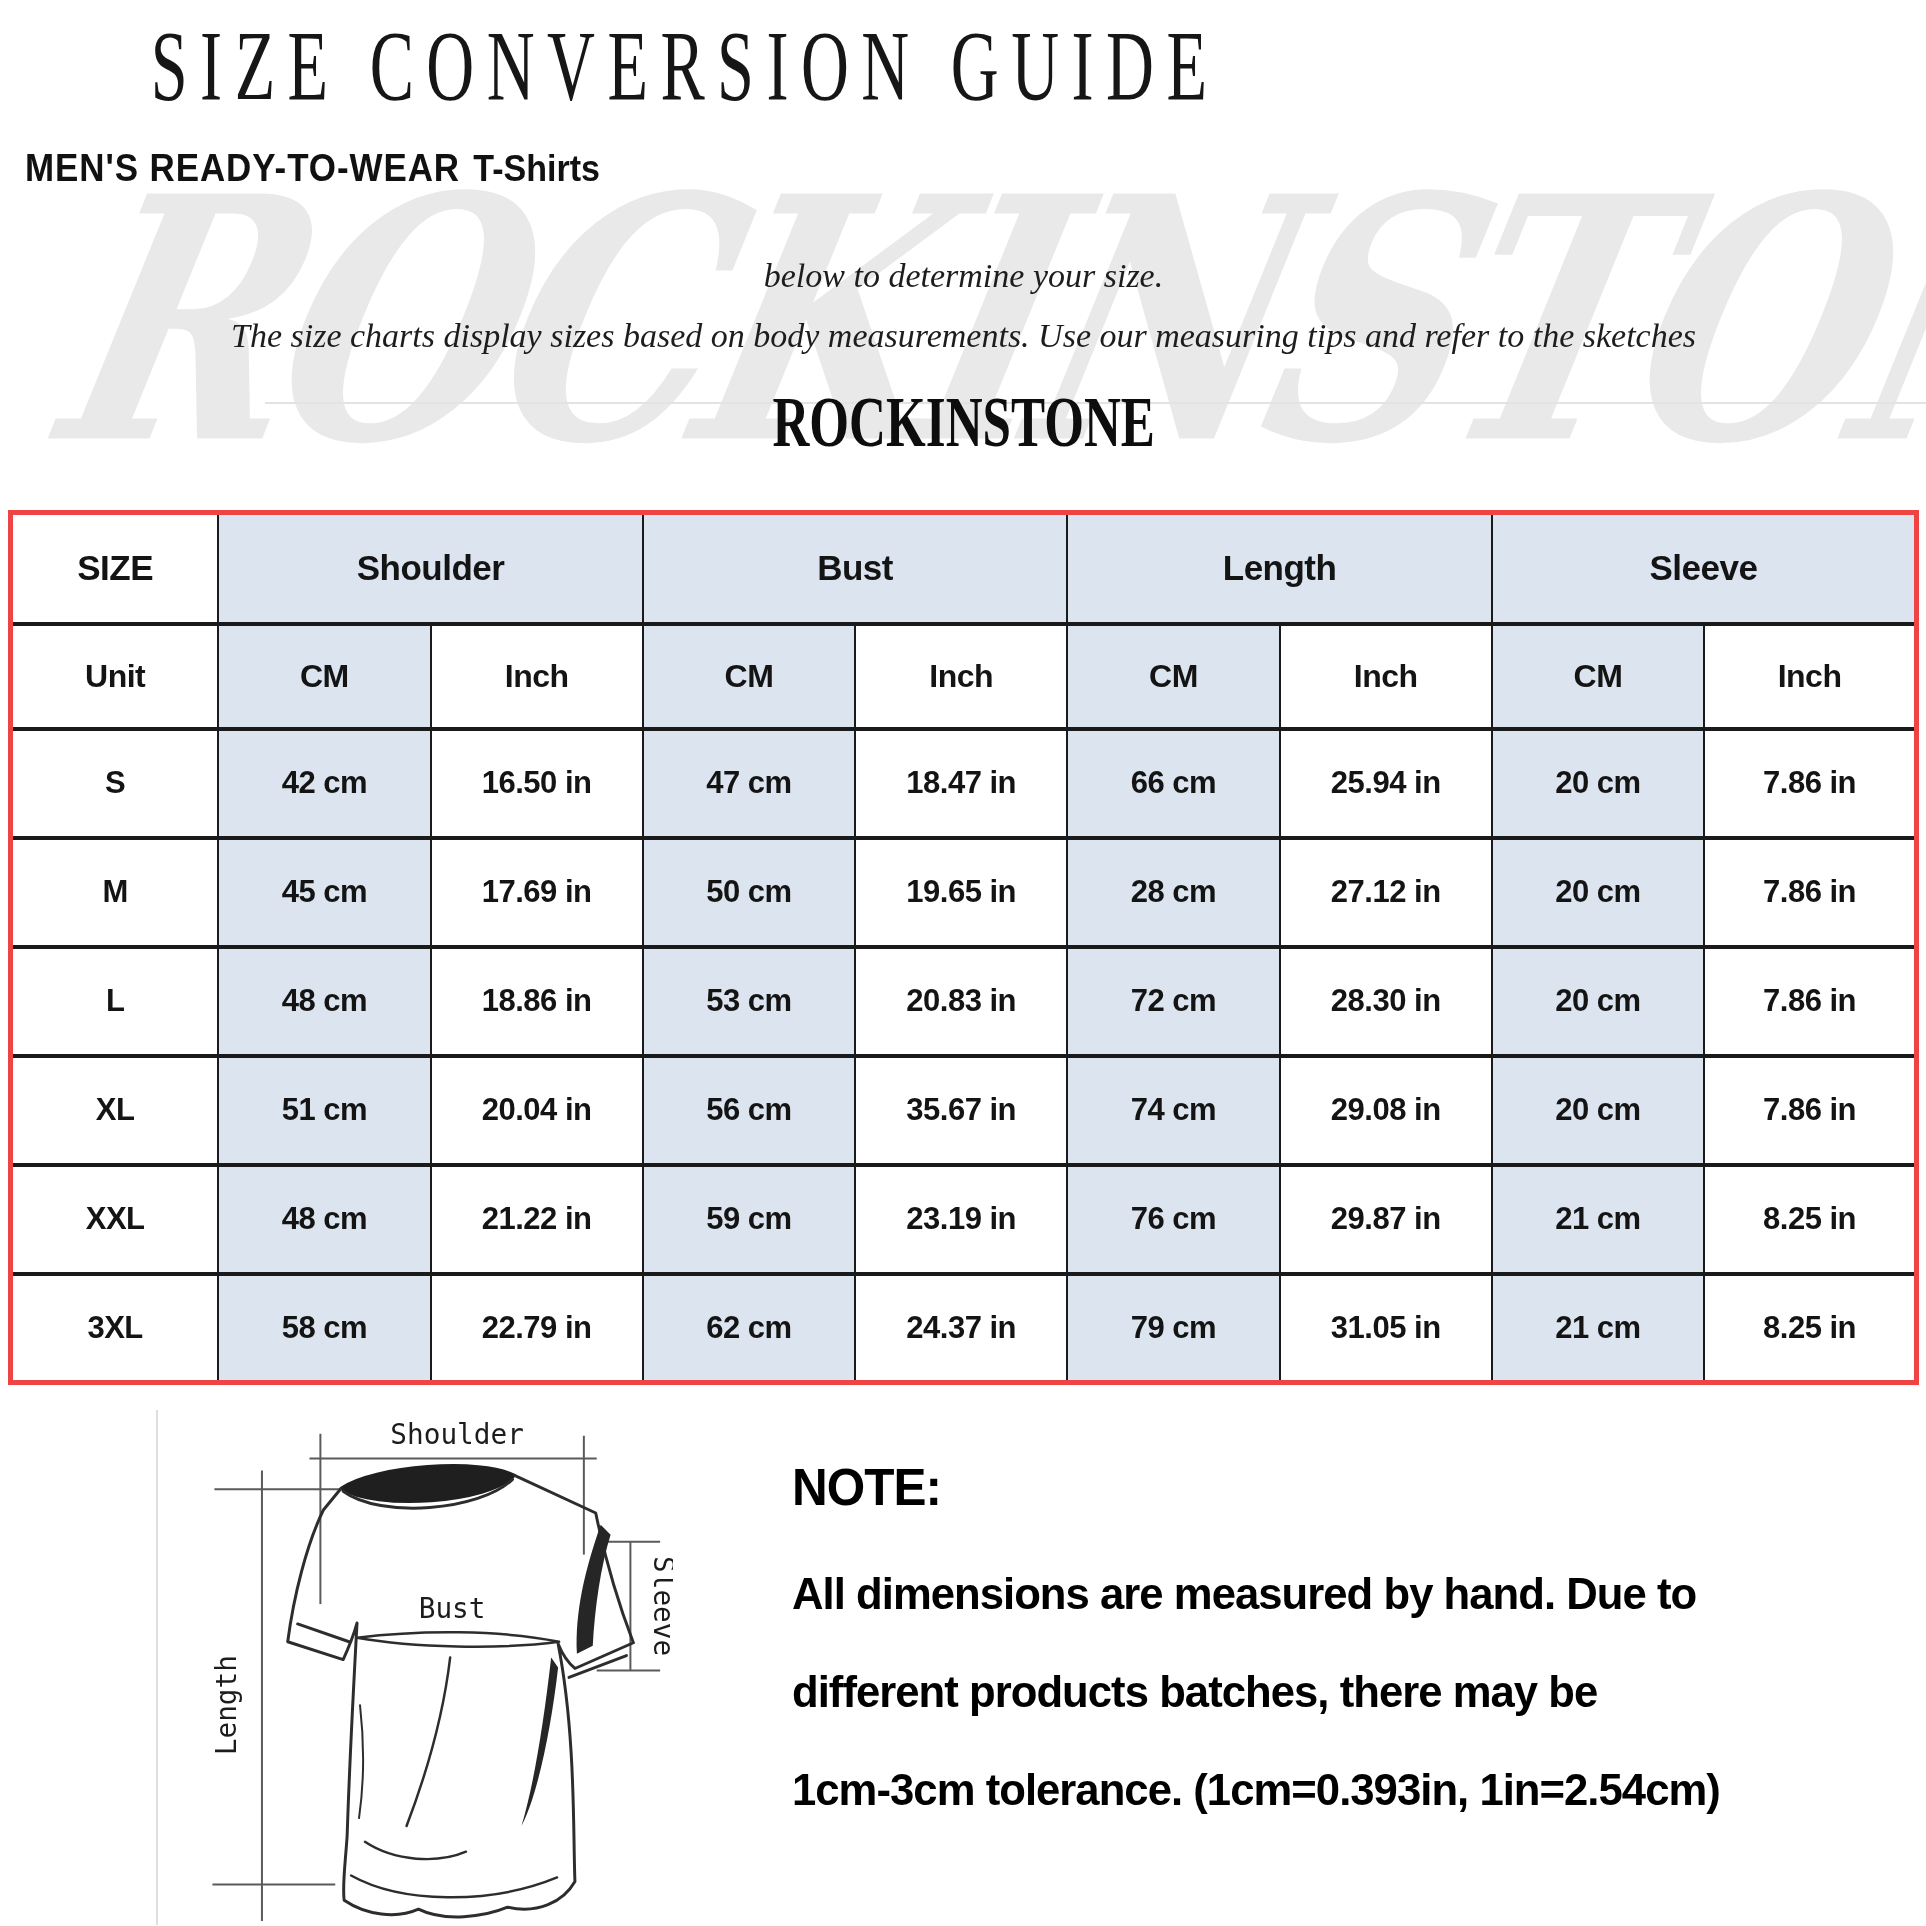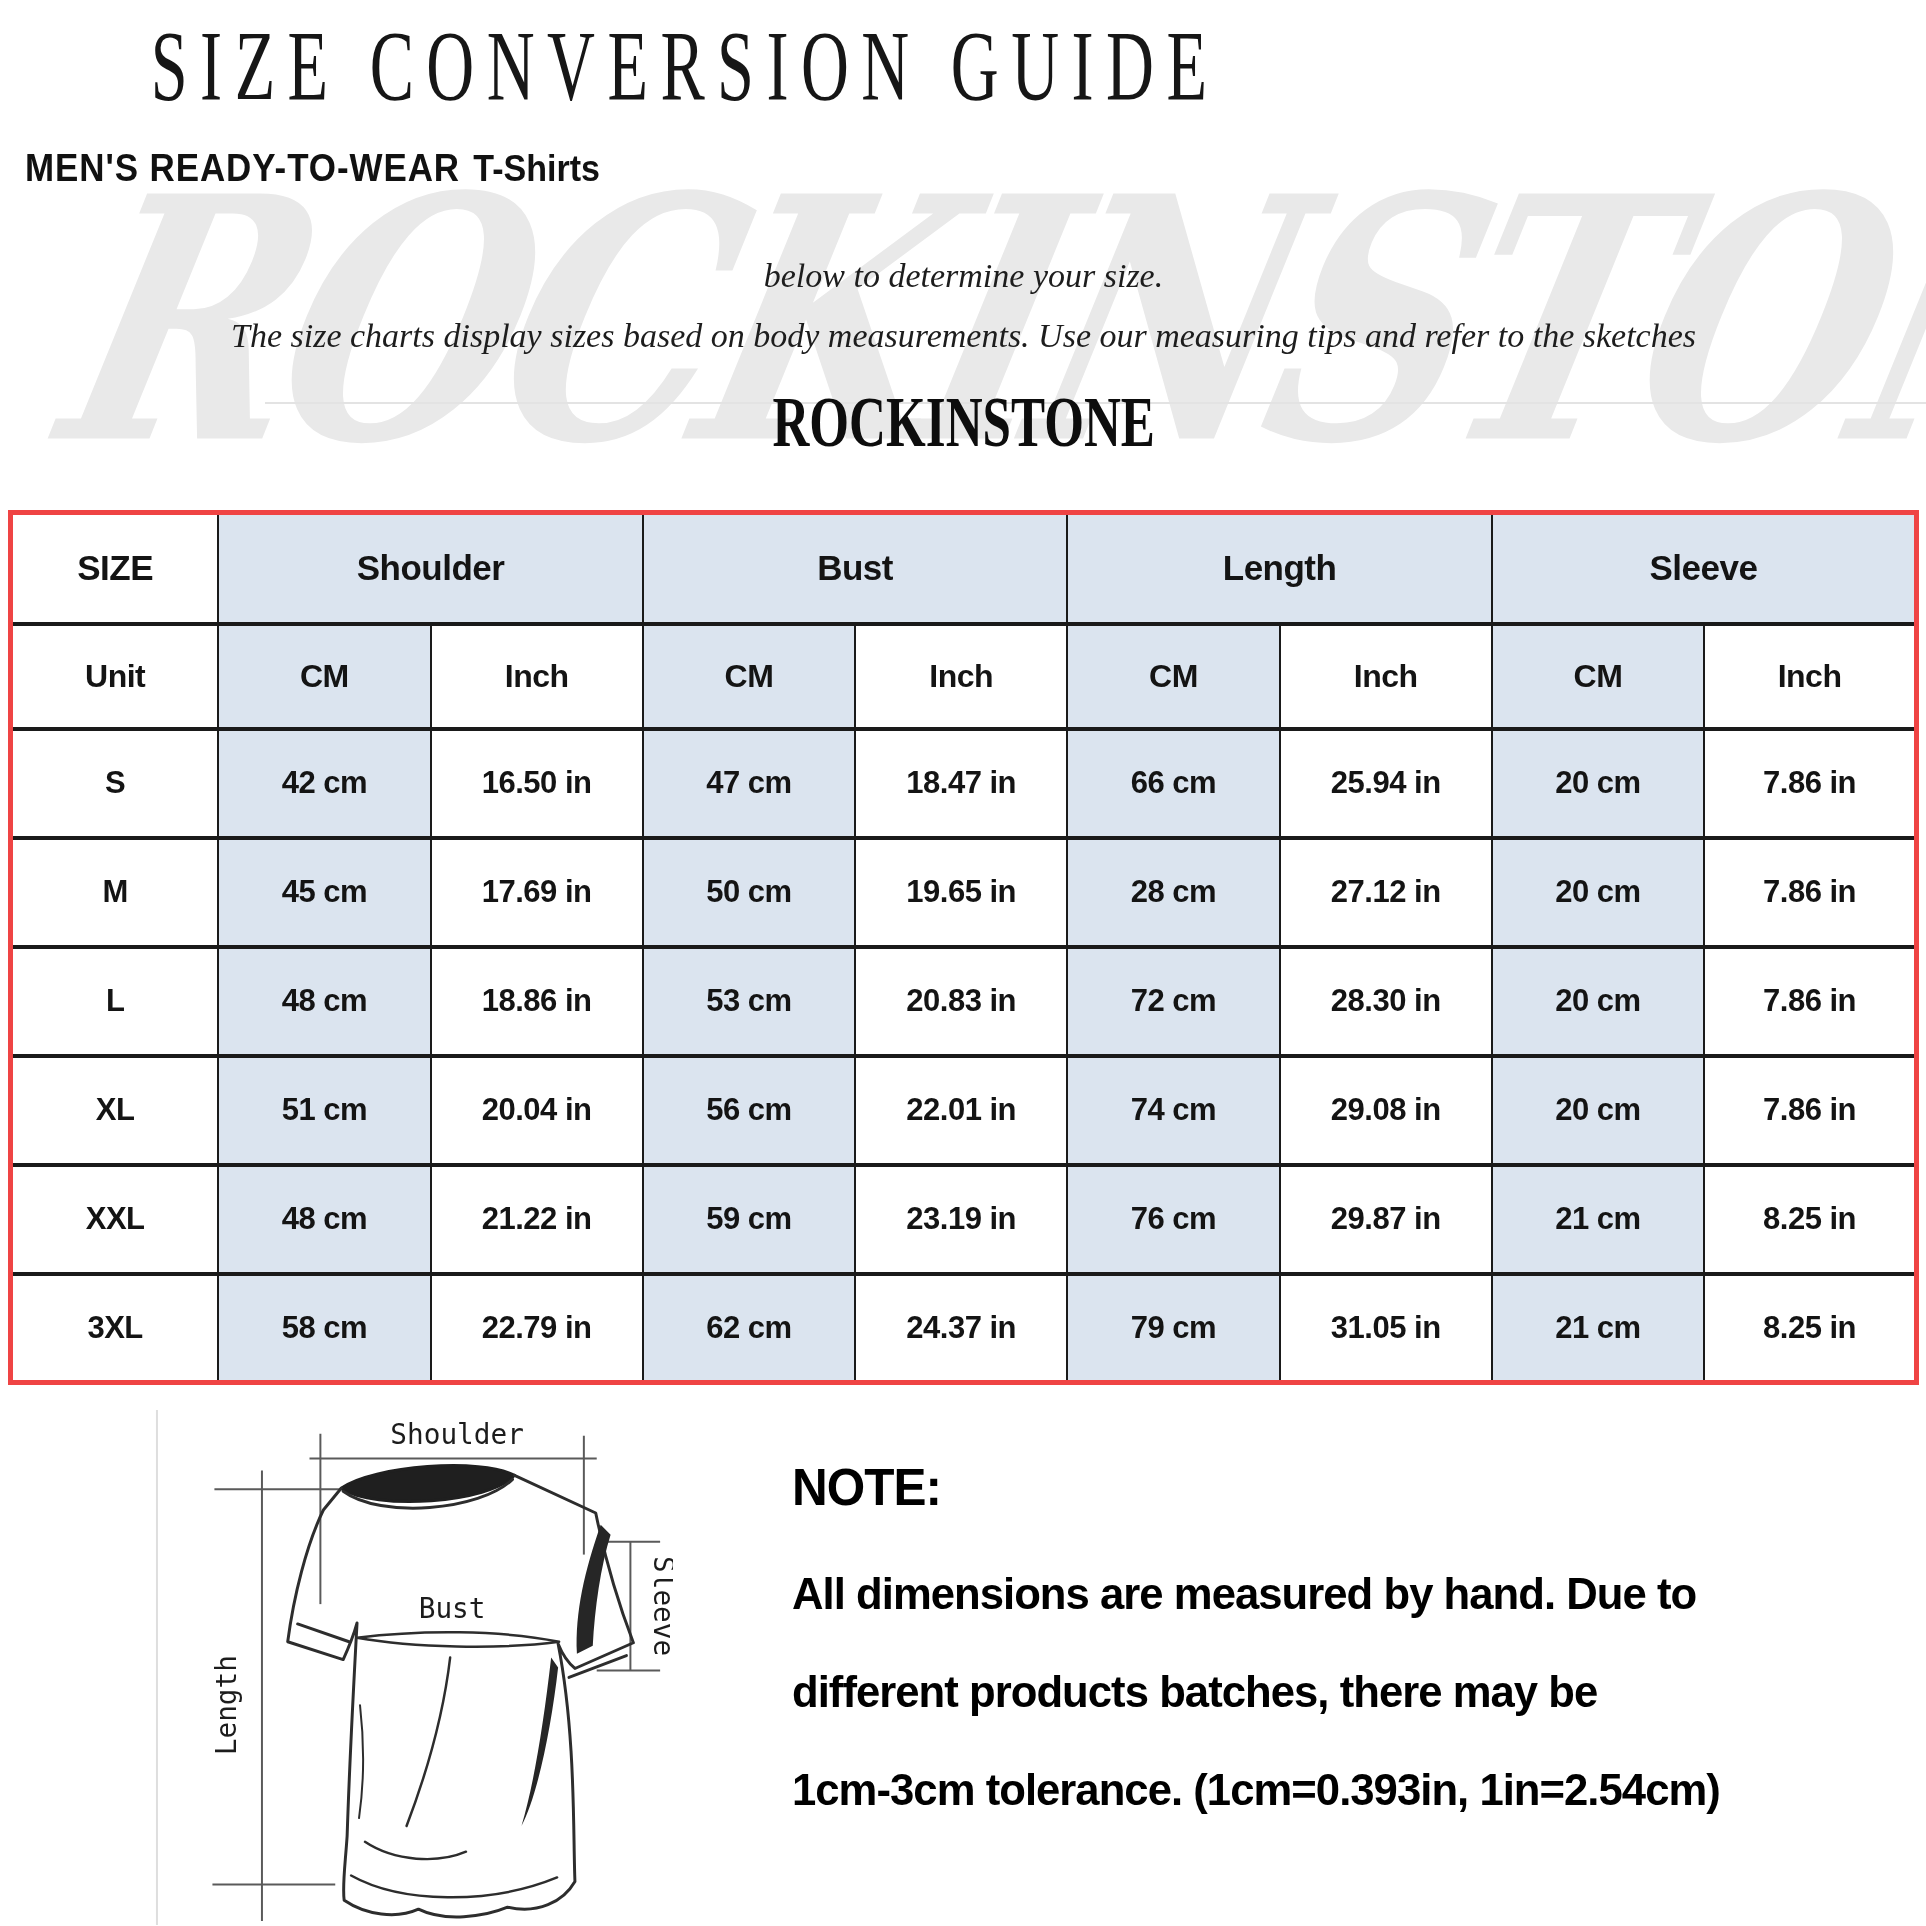--- a/index.html
+++ b/index.html
@@ -271,21 +271,21 @@
           <td class="b">72 cm</td>
           <td class="w">28.30 in</td>
           <td class="b">20 cm</td>
           <td class="w">7.86 in</td>
         </tr>
         <tr>
           <th class="w">XL</th>
           <td class="b">51 cm</td>
           <td class="w">20.04 in</td>
           <td class="b">56 cm</td>
-          <td class="w">22.01 in</td>
+          <td class="w">35.67 in</td>
           <td class="b">74 cm</td>
           <td class="w">29.08 in</td>
           <td class="b">20 cm</td>
           <td class="w">7.86 in</td>
         </tr>
         <tr>
           <th class="w">XXL</th>
           <td class="b">48 cm</td>
           <td class="w">21.22 in</td>
           <td class="b">59 cm</td>

